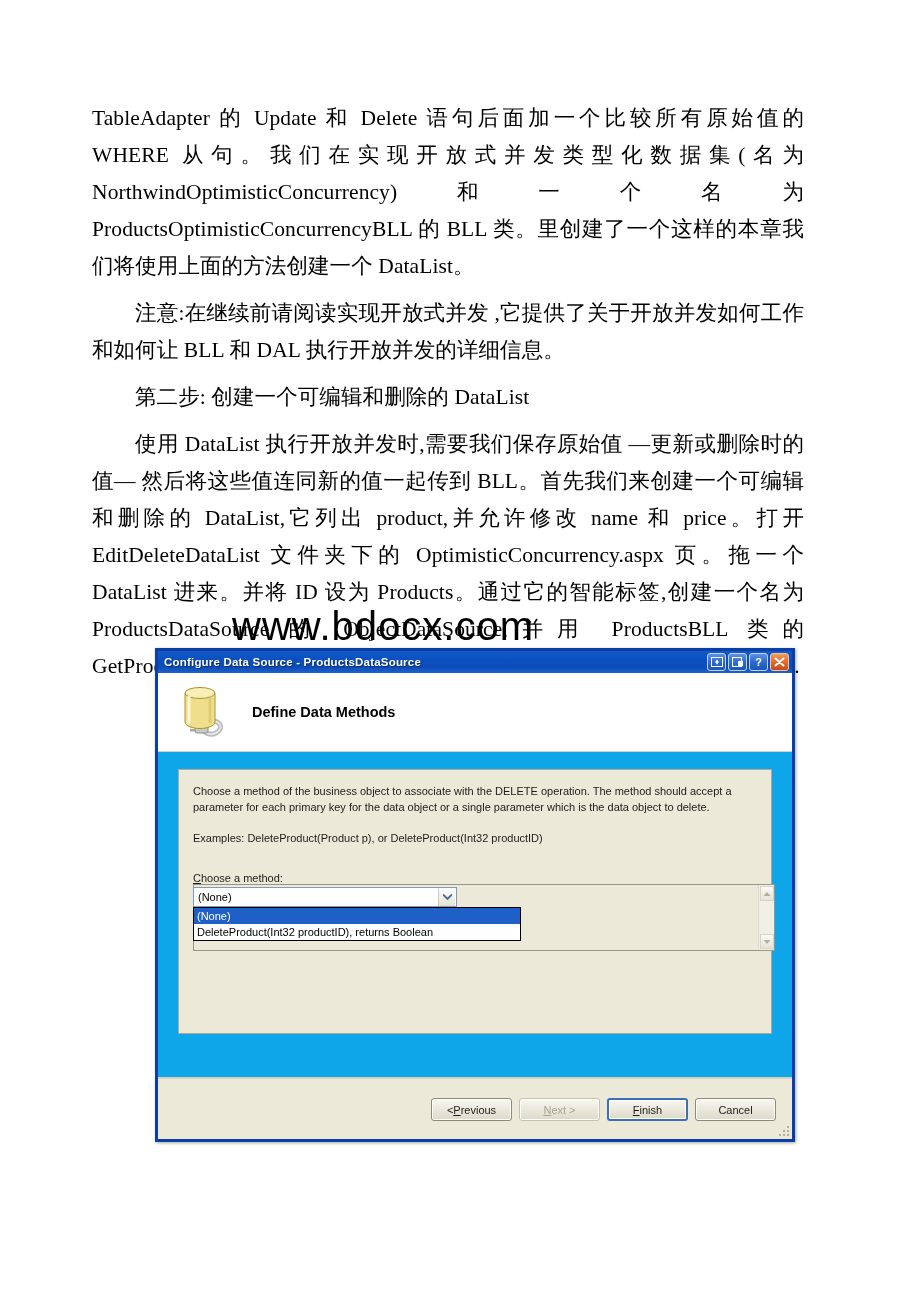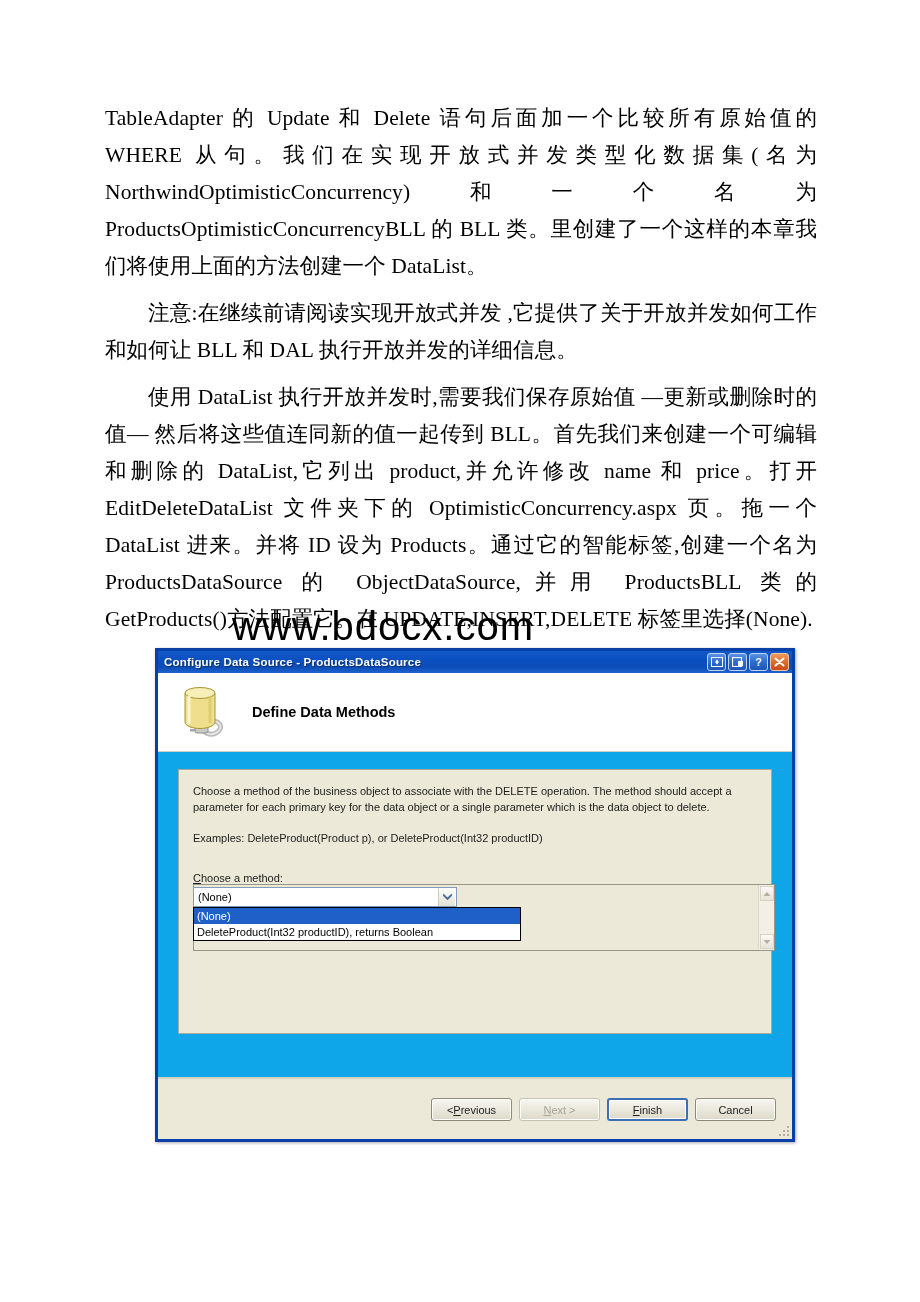--- a/index.html
+++ b/index.html
@@ -9,21 +9,21 @@
     height: 1302px;
     background: #ffffff;
     font-family: "Liberation Serif", serif;
     position: relative;
     overflow: hidden;
   }
 
   
   .doc {
     position: absolute;
-    left: 105px;
+    left: 92px;
     top: 100px;
     width: 712px;
   }
   .para {
     font-family: "Liberation Serif", serif;
     font-size: 21.5px;
     line-height: 37px;
     color: #000000;
     margin: 0 0 10px 0;
     text-align: justify;
@@ -282,20 +282,21 @@
     width: 2px; height: 2px;
     background: #b4b0a0;
   }
 </style>
 </head>
 <body>
 
 <div class="doc">
   <p class="para">TableAdapter 的 Update 和 Delete 语句后面加一个比较所有原始值的 WHERE 从句。我们在实现开放式并发类型化数据集(名为 NorthwindOptimisticConcurrency)和一个名为 ProductsOptimisticConcurrencyBLL 的 BLL 类。里创建了一个这样的本章我们将使用上面的方法创建一个 DataList。</p>
   <p class="para indent">注意:在继续前请阅读实现开放式并发 ,它提供了关于开放并发如何工作和如何让 BLL 和 DAL 执行开放并发的详细信息。</p>
+  <p class="para indent">第二步: 创建一个可编辑和删除的 DataList</p>
   <p class="para indent nomargin">使用 DataList 执行开放并发时,需要我们保存原始值 —更新或删除时的值— 然后将这些值连同新的值一起传到 BLL。首先我们来创建一个可编辑和删除的 DataList,它列出 product,并允许修改 name 和 price。打开 EditDeleteDataList 文件夹下的 OptimisticConcurrency.aspx 页。拖一个 DataList 进来。并将 ID 设为 Products。通过它的智能标签,创建一个名为 ProductsDataSource 的 ObjectDataSource,并用 ProductsBLL 类的 GetProducts()方法配置它。在 UPDATE,INSERT,DELETE 标签里选择(None).</p>
 </div>
 
 <div class="watermark">www.bdocx.com</div>
 
 <div class="dialog">
 
   <div class="titlebar">
     <div class="titlebar-text">Configure Data Source - ProductsDataSource</div>
     <div class="tb-buttons">

